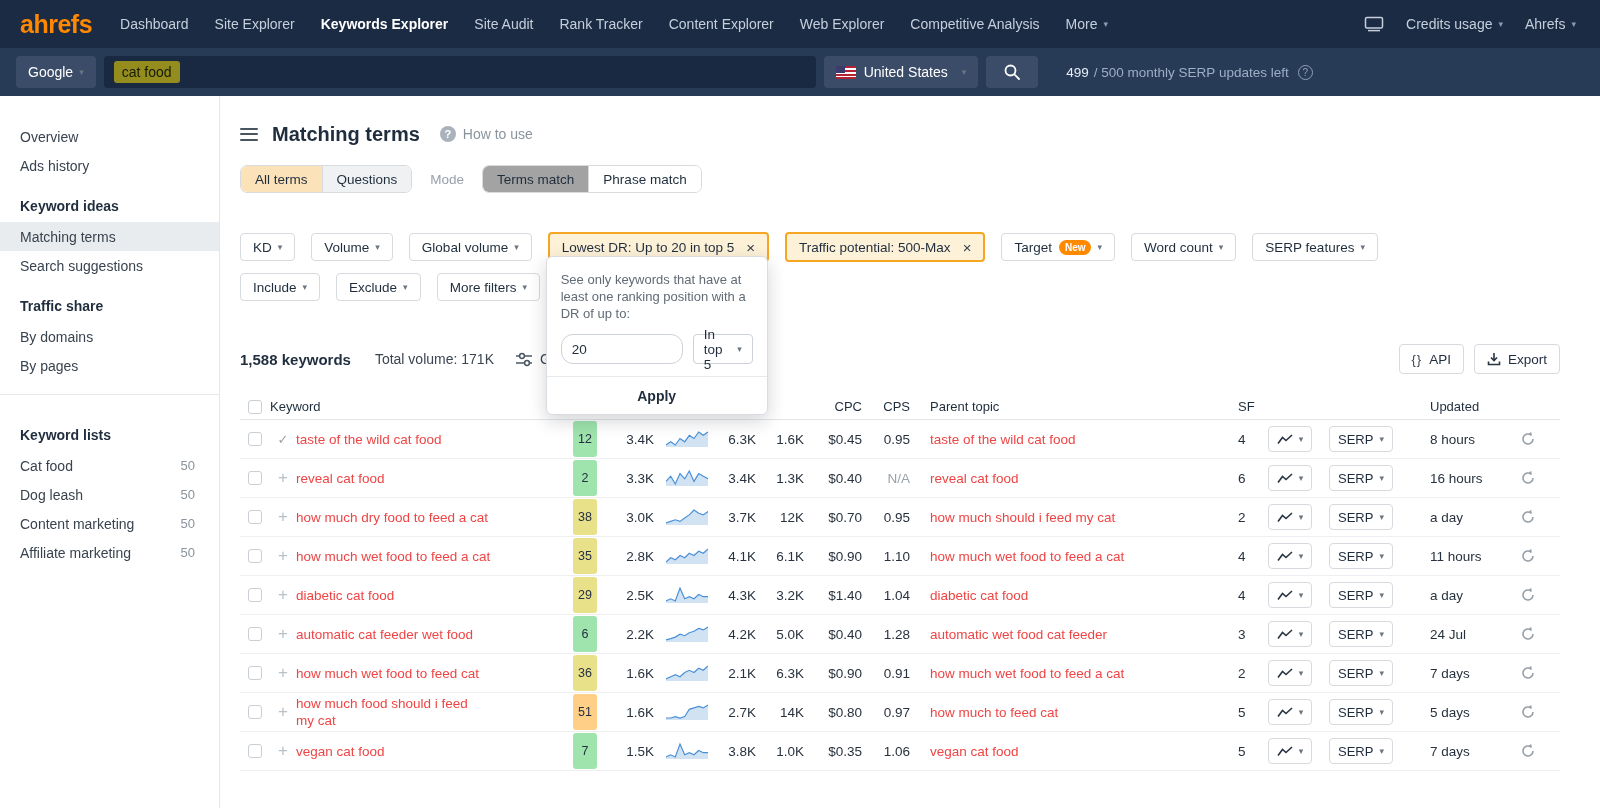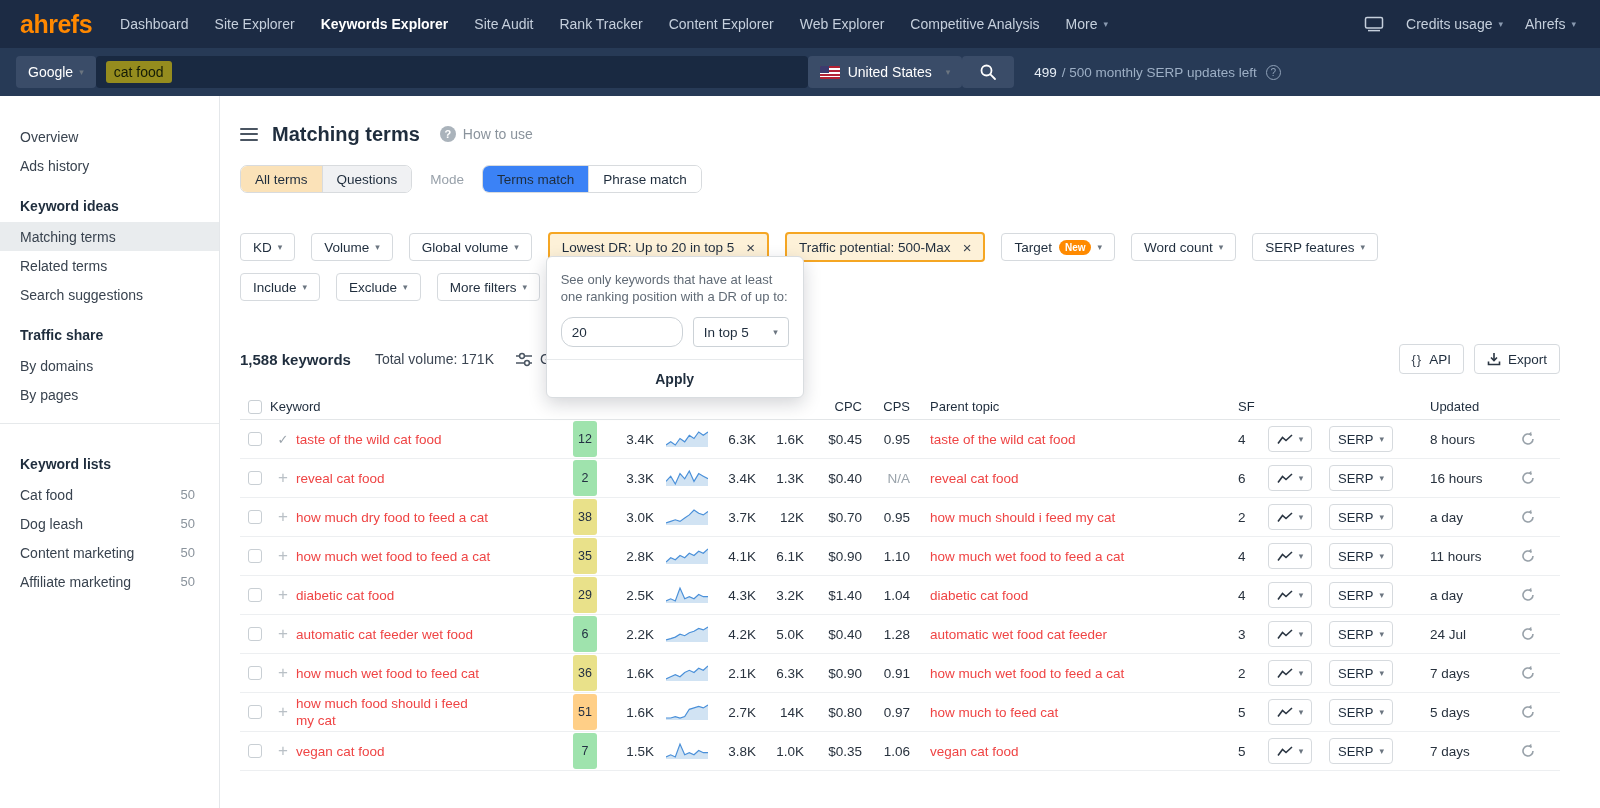--- a/index.html
+++ b/index.html
@@ -11,21 +11,21 @@
 .logo{color:#ff8800;font-size:25px;font-weight:700;letter-spacing:-.5px;margin-right:28px;cursor:pointer}
 .nav-items{display:flex;align-items:center;gap:26px;flex:1;min-width:0}
 .nav-item{color:#c5cfdc;font-size:14px;white-space:nowrap;cursor:pointer;display:flex;align-items:center}
 .nav-item.active{color:#fff;font-weight:700}
 .nav-right{display:flex;align-items:center;gap:22px}
 .caret{font-size:9px;color:#6b7580;margin-left:6px}
 .topnav .caret{color:#8a9ab0}
 .svg-ic{display:inline-flex;align-items:center;justify-content:center}
 
 
-.searchrow{height:48px;background:#273a56;display:flex;align-items:center;padding:0 24px 0 16px;gap:0}
+.searchrow{height:48px;background:#273a56;display:flex;align-items:center;padding:0 24px 0 16px;gap:8px}
 .engine-btn,.country-btn,.search-btn{height:32px;background:#3a4c68;border-radius:4px;color:#fff;font-size:14px;display:flex;align-items:center;padding:0 12px;cursor:pointer}
 .search-btn{width:52px;justify-content:center;padding:0}
 .search-input{width:712px;height:32px;background:#192941;border-radius:4px;display:flex;align-items:center;padding:0 10px;cursor:text}
 .query-chip{background:#958c1e;color:#141c07;font-size:14px;padding:3px 8px;border-radius:3px;cursor:pointer}
 .country-btn{gap:8px}
 .flag{width:20px;height:13px;position:relative;display:inline-block;background:repeating-linear-gradient(#b22234 0 1.9px,#fff 1.9px 3.8px);border-radius:1px;overflow:hidden}
 .flag::after{content:"";position:absolute;left:0;top:0;width:9px;height:7px;background:#3c3b6e}
 .credits-text{margin-left:20px;font-size:13.5px;color:#9dafc5;display:flex;align-items:center;white-space:nowrap}
 .credits-text .cur{color:#e6edf5;margin-right:5px}
 .qcircle{width:15px;height:15px;border:1.5px solid #8fa1b8;border-radius:50%;color:#8fa1b8;font-size:10px;display:inline-flex;align-items:center;justify-content:center;margin-left:9px;cursor:pointer}
@@ -46,21 +46,21 @@
 .burger div{height:2px;background:#4a5562;border-radius:1px}
 .page-title{font-size:20px;font-weight:700;color:#1f2d3d;margin-right:20px}
 .help{display:flex;align-items:center;gap:7px;color:#8a939c;font-size:14px;cursor:pointer}
 .qmark{width:16px;height:16px;border-radius:50%;background:#aab3bb;color:#fff;font-size:11px;font-weight:700;display:inline-flex;align-items:center;justify-content:center}
 .tabs-row{display:flex;align-items:center;margin-top:17px;height:28px;gap:18px}
 .seg{display:flex;border:1px solid #d8dbde;border-radius:7px;overflow:hidden}
 .seg-item{height:26px;display:flex;align-items:center;padding:0 14px;font-size:13.5px;color:#1f2d3d;background:#f0f1f3;cursor:pointer;border-left:1px solid #d8dbde;white-space:nowrap}
 .seg-item:first-child{border-left:none}
 .seg-item.active{background:#fbe2b8}
 .seg.mode .seg-item{background:#fff}
-.seg.mode .seg-item.active{background:#3b82f6}
+.seg.mode .seg-item.active{background:#a3a3a3}
 .mode-label{color:#98a1aa;font-size:13.5px}
 
 
 .filters{margin-top:39px}
 .frow{display:flex;align-items:center;gap:16px}
 .frow + .frow{margin-top:11px}
 .fbtn{height:28px;border:1px solid #d6dade;border-radius:4px;background:#fff;display:flex;align-items:center;padding:0 12px;font-size:13.5px;color:#1f2d3d;cursor:pointer;white-space:nowrap}
 .fchip{height:30px;border:2px solid #f5a623;border-radius:4px;background:#fdf1d8;display:flex;align-items:center;gap:12px;padding:0 12px;font-size:13.5px;color:#1f2d3d;cursor:pointer;white-space:nowrap}
 .fchip .x{color:#38424e;font-size:15px;cursor:pointer;line-height:1}
 .new-badge{background:#ff8a00;color:#fff;font-size:10px;font-weight:700;border-radius:8px;padding:2px 6px;margin-left:7px}
@@ -109,21 +109,21 @@
 .c-spark svg{vertical-align:middle}
 .c-parent{padding-left:16px}
 .c-sf{padding-left:24px}
 .c-center{display:flex;align-items:center;justify-content:center}
 .mini-btn{height:26px;border:1px solid #d6dade;border-radius:4px;background:#fff;display:flex;align-items:center;gap:6px;padding:0 8px;cursor:pointer;font-size:13px;color:#1f2d3d}
 .mini-btn .caret{margin-left:0}
 .c-upd{padding-left:30px}
 .refresh{cursor:pointer}
 
 
-.popup{position:absolute;width:258px;background:#fff;border:1px solid #d9dde0;border-radius:6px;box-shadow:0 6px 18px rgba(16,24,40,.18);z-index:60;font-size:13px;color:#616b76}
+.popup{position:absolute;width:222px;background:#fff;border:1px solid #d9dde0;border-radius:6px;box-shadow:0 6px 18px rgba(16,24,40,.18);z-index:60;font-size:13px;color:#616b76}
 .popup-body{padding:14px 14px 12px}
 .popup-desc{line-height:17px}
 .popup-controls{display:flex;gap:10px;margin-top:12px}
 .dr-input{width:122px;height:30px;border:1px solid #ccd2d7;border-radius:12px;padding:0 10px;font-size:13.5px;color:#1f2d3d;font-family:"Liberation Sans",sans-serif}
 .pos-select{width:96px;height:30px;border:1px solid #ccd2d7;border-radius:4px;background:#fff;display:flex;align-items:center;justify-content:space-between;padding:0 10px;font-size:13.5px;color:#1f2d3d;cursor:pointer}
 .popup-apply{border-top:1px solid #e7eaec;height:38px;display:flex;align-items:center;justify-content:center;font-weight:700;font-size:14px;color:#1f2d3d;cursor:pointer}
 </style>
 </head>
 <body>
 
@@ -192,23 +192,20 @@
         <span>Overview</span>
       </div>
       <div class="side-item">
         <span>Ads history</span>
       </div>
       <div class="side-header">Keyword ideas</div>
       <div class="side-item active">
         <span>Matching terms</span>
       </div>
       <div class="side-item">
-        <span>Related terms</span>
-      </div>
-      <div class="side-item">
         <span>Search suggestions</span>
       </div>
       <div class="side-header">Traffic share</div>
       <div class="side-item">
         <span>By domains</span>
       </div>
       <div class="side-item">
         <span>By pages</span>
       </div>
       <div class="side-divider"></div>

